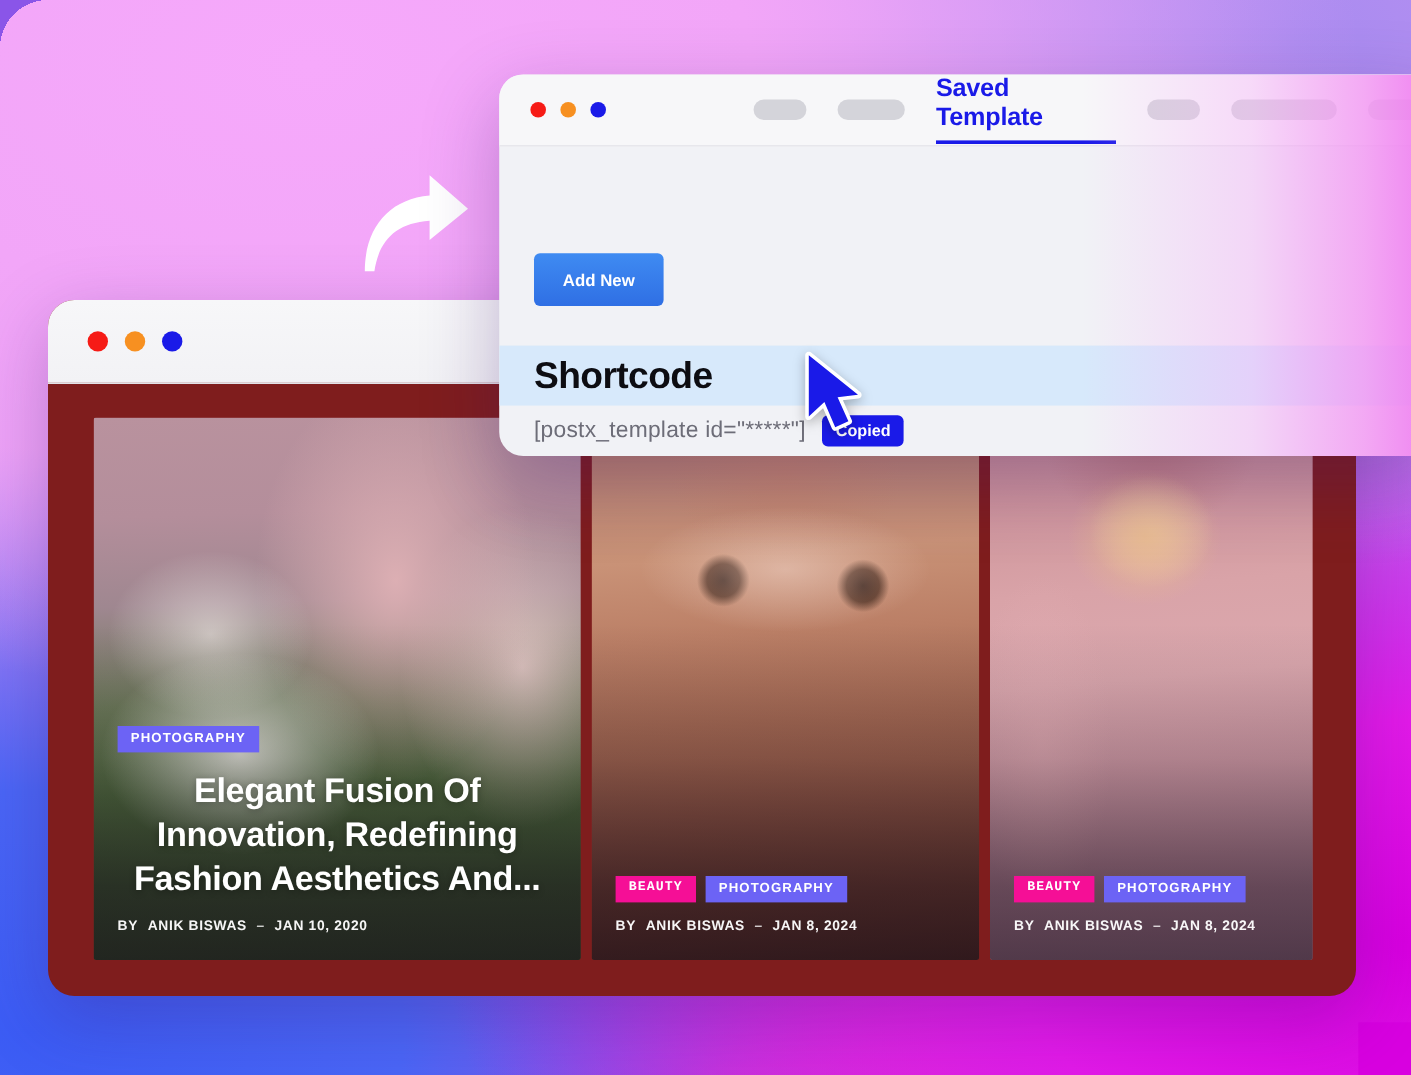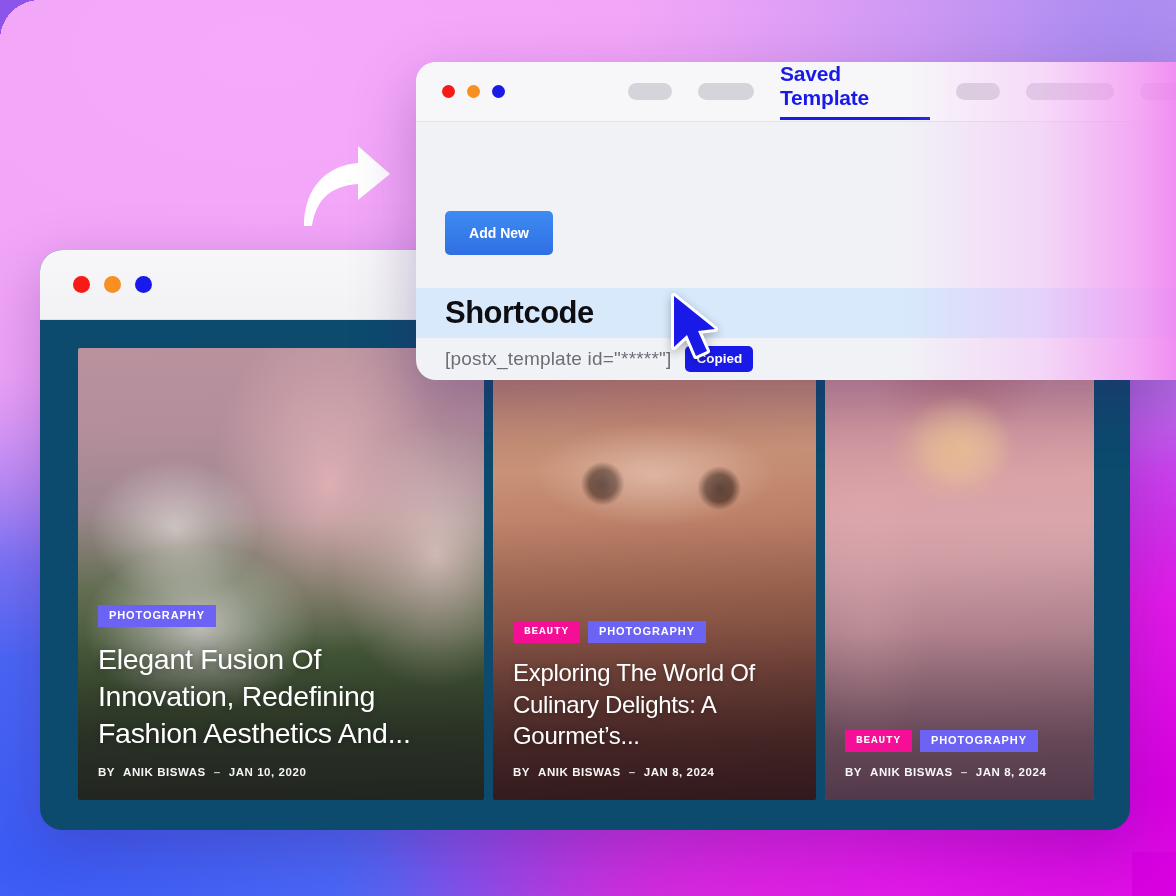--- a/index.html
+++ b/index.html
@@ -36,24 +36,25 @@
   .bg-corner-br {
     position:absolute; right:0; bottom:0; width:44px; height:44px;
     background:#d800e0;
   }
 
   
   #back-window {
     position: absolute;
     left: 40px; top: 250px;
     width: 1090px; height: 580px;
-    background: #0c4a6e;
+    background: #7f1d1d;
     border-radius: 22px;
     box-shadow: 0 18px 60px rgba(60,20,110,.28);
     overflow: hidden;
+    text-align: center;
   }
   #back-titlebar {
     height: 70px;
     background: linear-gradient(180deg,#f7f7f9 0%,#f2f2f5 100%);
     border-bottom: 1px solid #e2e2e8;
     display: flex; align-items: center;
     padding-left: 33px;
   }
   .dots { display: flex; gap: 14px; }
   .dot { width: 17px; height: 17px; border-radius: 50%; }
@@ -124,21 +125,21 @@
     font-size: 11px;
     font-weight: 700;
     letter-spacing: .9px;
     color: #fff;
     line-height: 1;
   }
   .tag.photo  { background: #6c63f5; }
   .tag.beauty { background: #f50f96; font-family: Liberation Mono, monospace; }
   .card-title {
     color: #fff;
-    font-weight: 400;
+    font-weight: 700;
     letter-spacing: -0.3px;
     text-shadow: 0 1px 6px rgba(0,0,0,.30);
   }
   .c1 .card-title { font-size: 28.5px; line-height: 1.30; }
   .c2 .card-title { font-size: 24px;  line-height: 1.32; }
   .c3 .card-title { font-size: 22px;  line-height: 1.33; }
   .card-meta {
     margin-top: 14px;
     color: rgba(255,255,255,.96);
     font-size: 11.5px;
@@ -291,21 +292,20 @@
       </article>
 
       <article class="post-card c2">
         <div class="card-img img2"></div>
         <div class="card-scrim"></div>
         <div class="card-content">
           <div class="tag-row">
             <span class="tag beauty" style="background: rgb(245, 15, 150);">BEAUTY</span>
             <span class="tag photo" style="background: rgb(108, 99, 245);">PHOTOGRAPHY</span>
           </div>
-          <h2 class="card-title">Exploring The World Of Culinary Delights: A Gourmet’s...</h2>
           <div class="card-meta">
             <span>BY</span>
             <span>ANIK BISWAS</span>
             <span class="sep">–</span>
             <span>JAN 8, 2024</span>
           </div>
         </div>
       </article>
 
       <article class="post-card c3">

